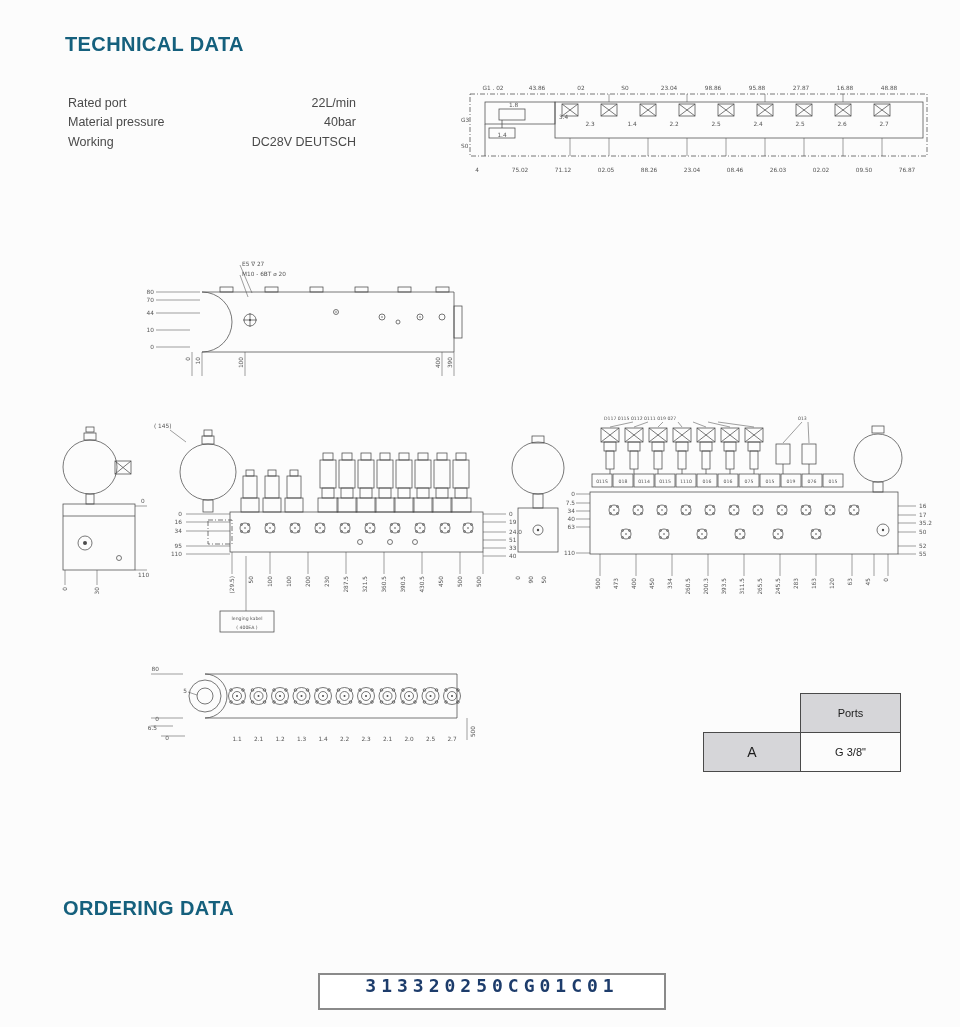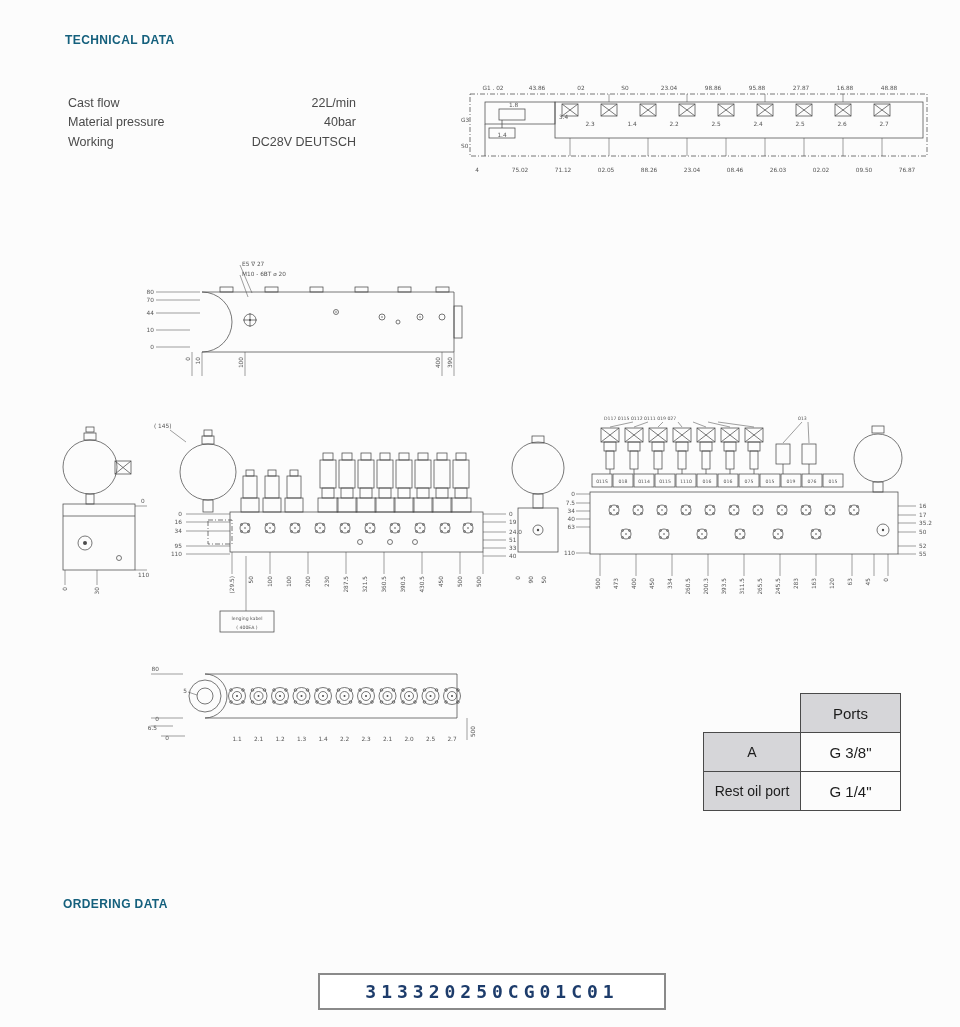--- a/index.html
+++ b/index.html
@@ -1,19 +1,19 @@
 <!DOCTYPE html>
 <html><head>
 <meta charset="utf-8">
 <style>
   *{margin:0;padding:0;box-sizing:border-box}
   html,body{width:960px;height:1027px}
   body{background:#fcfcfc;font-family:"Liberation Sans",sans-serif;position:relative;overflow:hidden;
        --accent:#15607d;--code:#1d3c6b}
-  .sec-heading{position:absolute;font-size:12px;font-weight:700;color:var(--accent);letter-spacing:.4px}
+  .sec-heading{position:absolute;font-size:20px;font-weight:700;color:var(--accent);letter-spacing:.4px}
   #h-tech{left:65px;top:33px}
   #h-order{left:63px;top:897px}
 
   .specs{position:absolute;left:68px;top:93px;width:300px;color:#4a4a4a;font-size:12.5px}
   .spec-row{display:flex;height:19.5px;align-items:center}
   .spec-label{width:120px}
   .spec-value{width:168px;text-align:right}
 
   .drawing{position:absolute}
   svg{overflow:visible;display:block}
@@ -21,36 +21,36 @@
   .fl{fill:#4b4b4b;stroke:none}
   .dash{stroke-dasharray:5 2 1 2}
   text{font-family:"DejaVu Sans",sans-serif;fill:#555;stroke:none}
   .dims text,text.dim{font-size:5.8px}
   .dims.tinyrow text,text.tiny{font-size:4.6px}
 
   table.pt{position:absolute;left:703px;top:693px;border-collapse:collapse;color:#1c1c1c}
   table.pt td{border:1.4px solid #4a4a4a;text-align:center;vertical-align:middle;font-size:14px}
   table.pt tr{height:39px}
   table.pt .c1{width:97px}
-  table.pt .c2{width:100px;font-size:15px}
+  table.pt .c2{width:100px;font-size:11px}
   table.pt .blank{border:none;background:transparent}
   table.pt .gray{background:#d6d6d9}
 
   .code-box{position:absolute;left:318px;top:973px;width:348px;height:37px;border:2px solid #8a8a8a;
-            display:flex;align-items:center;justify-content:center;background:#fff}
+            display:flex;justify-content:center;background:#fff}
   .code-text{font-family:"DejaVu Sans Mono",monospace;font-size:18px;font-weight:700;letter-spacing:5px;color:var(--code)}
 </style>
 </head>
 <body style="--accent: #15607d; --code: #1d3c6b;">
 
 <h1 class="sec-heading" id="h-tech">TECHNICAL DATA</h1>
 
 <div class="specs">
   <div class="spec-row">
-    <div class="spec-label">Cast flow</div>
+    <div class="spec-label">Rated port</div>
     <div class="spec-value">22L/min</div>
   </div>
   <div class="spec-row">
     <div class="spec-label">Material pressure</div>
     <div class="spec-value">40bar</div>
   </div>
   <div class="spec-row">
     <div class="spec-label">Working</div>
     <div class="spec-value">DC28V DEUTSCH</div>
   </div>
@@ -618,24 +618,20 @@
 <table class="pt">
   <tbody>
       <tr>
     <td class="c1 blank"></td>
     <td class="c2 gray">Ports</td>
   </tr>
   <tr>
     <td class="c1 gray">A</td>
     <td class="c2">G 3/8"</td>
   </tr>
-  <tr>
-    <td class="c1 gray">Rest oil port</td>
-    <td class="c2">G 1/4"</td>
-  </tr>
 </tbody>
   </table>
 
 <h1 class="sec-heading" id="h-order">ORDERING DATA</h1>
 
 <div class="code-box">
   <span class="code-text">313320250CG01C01</span>
 </div>
 
 </body></html>

